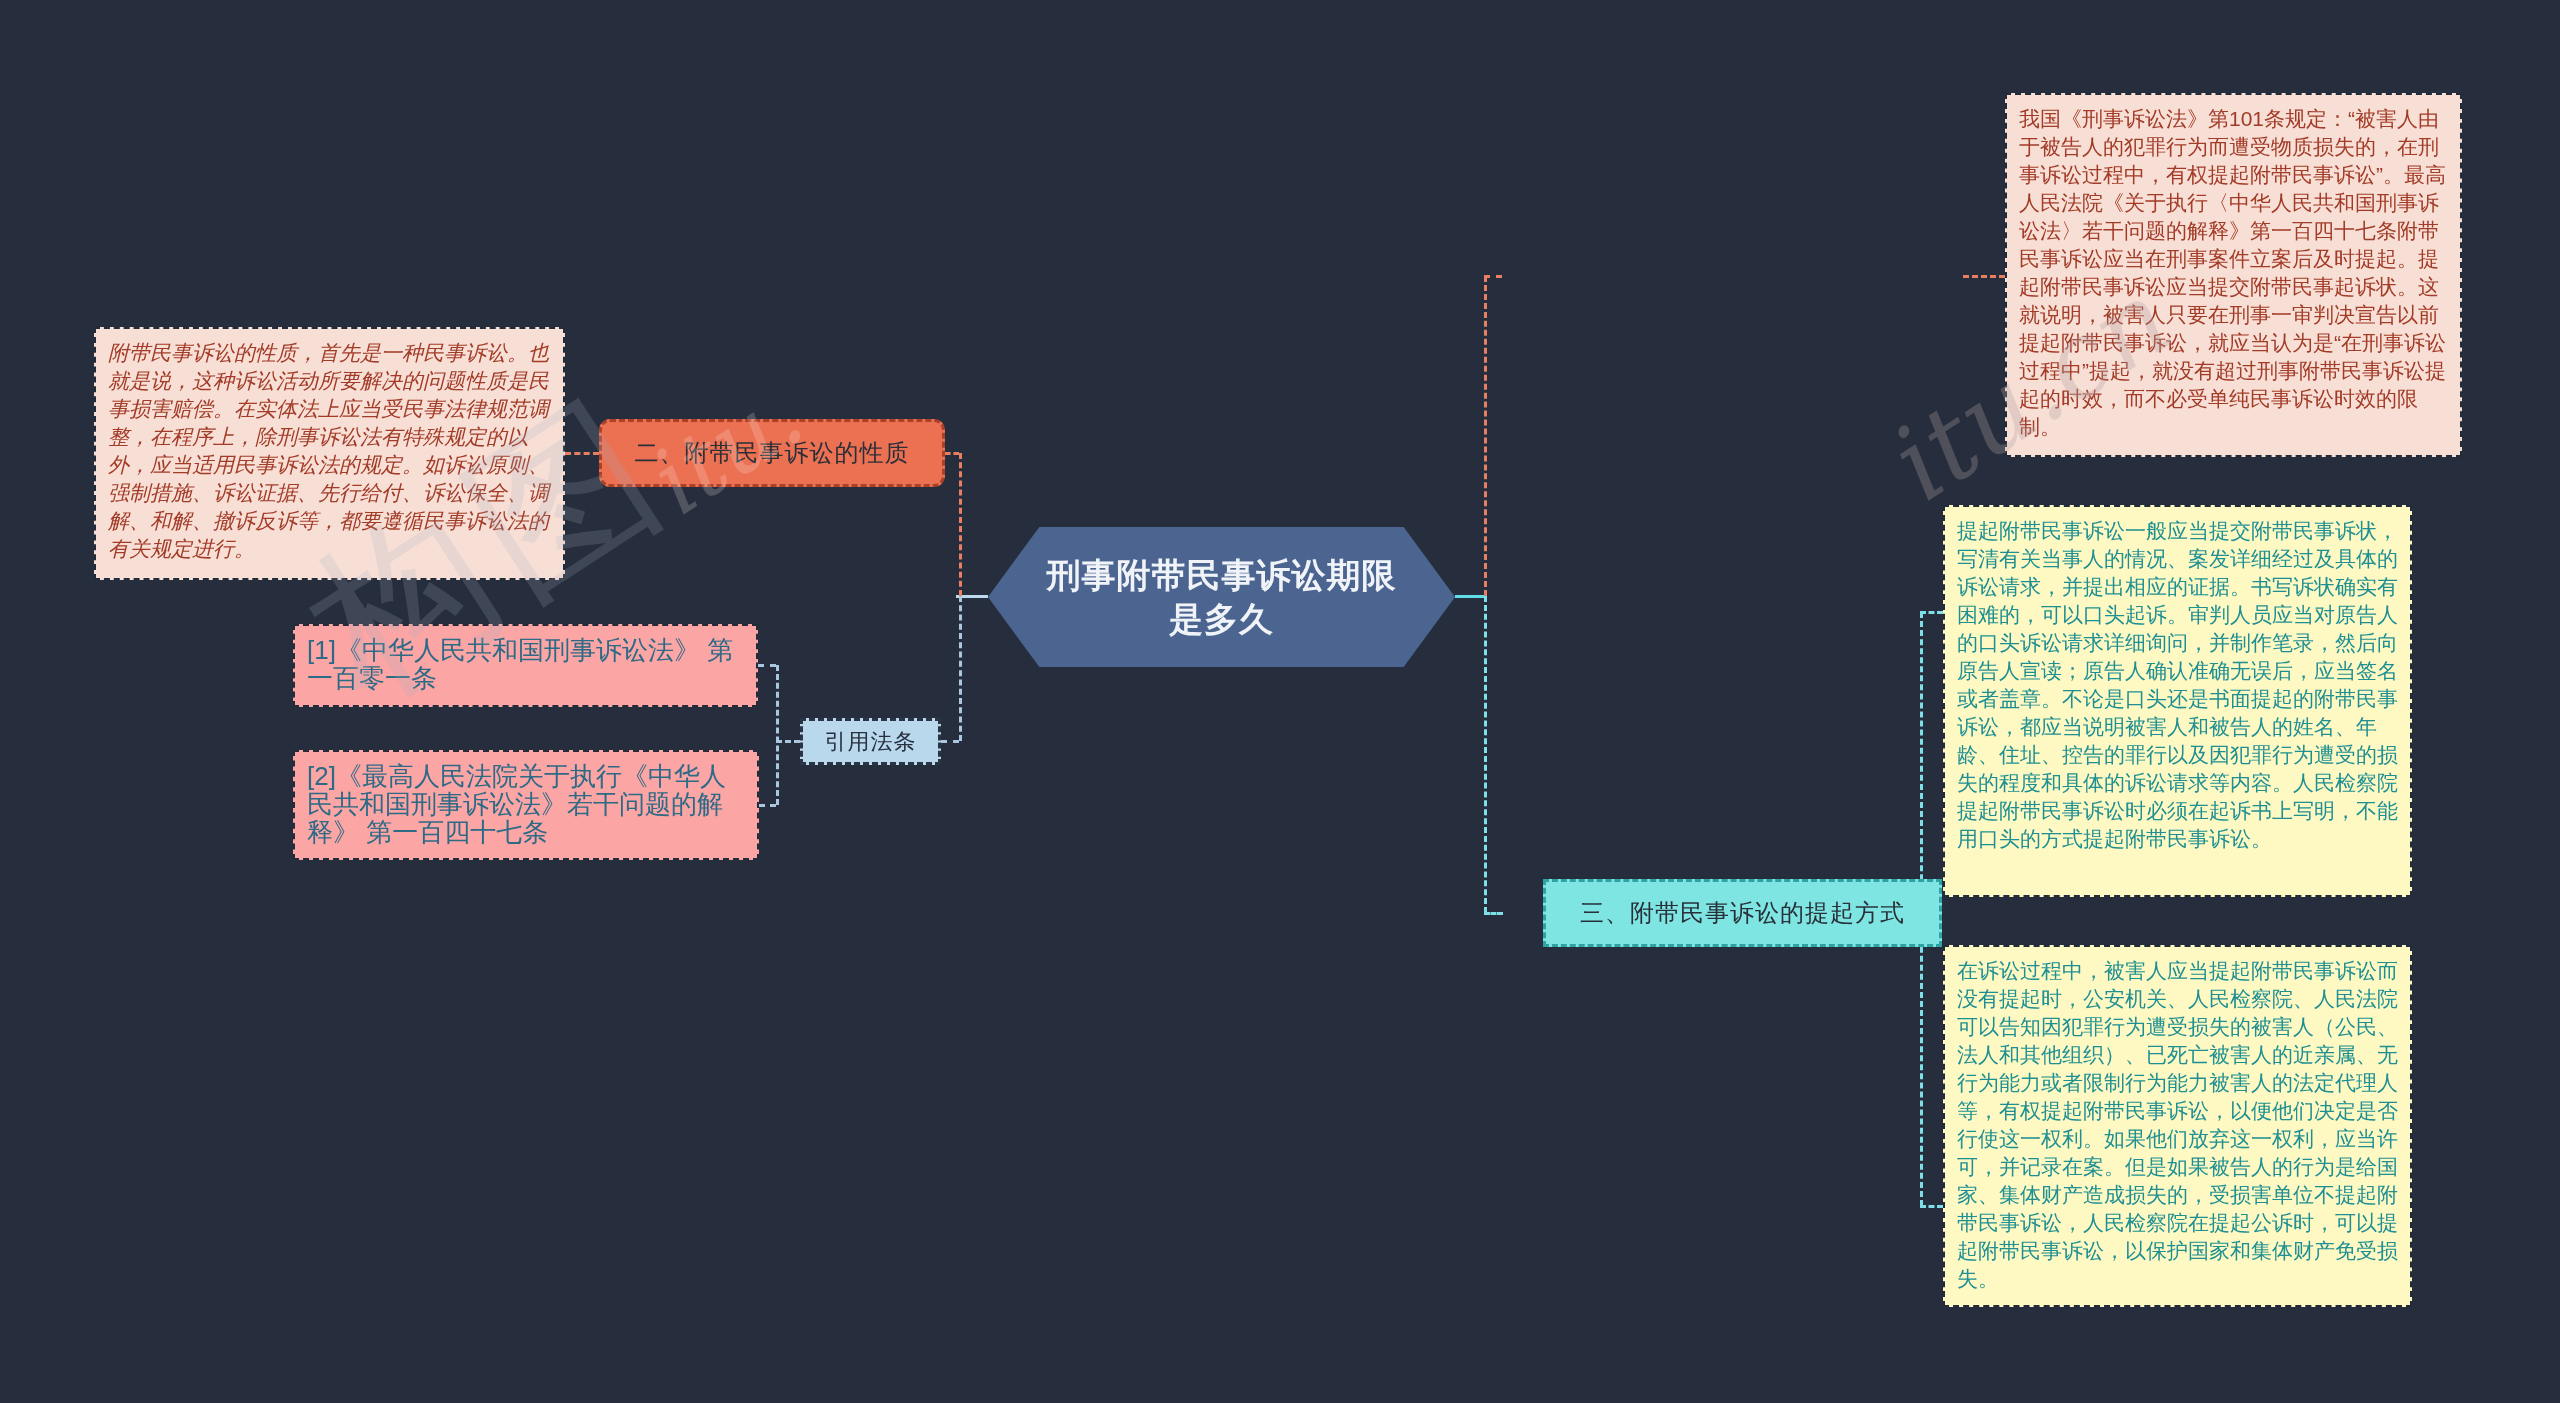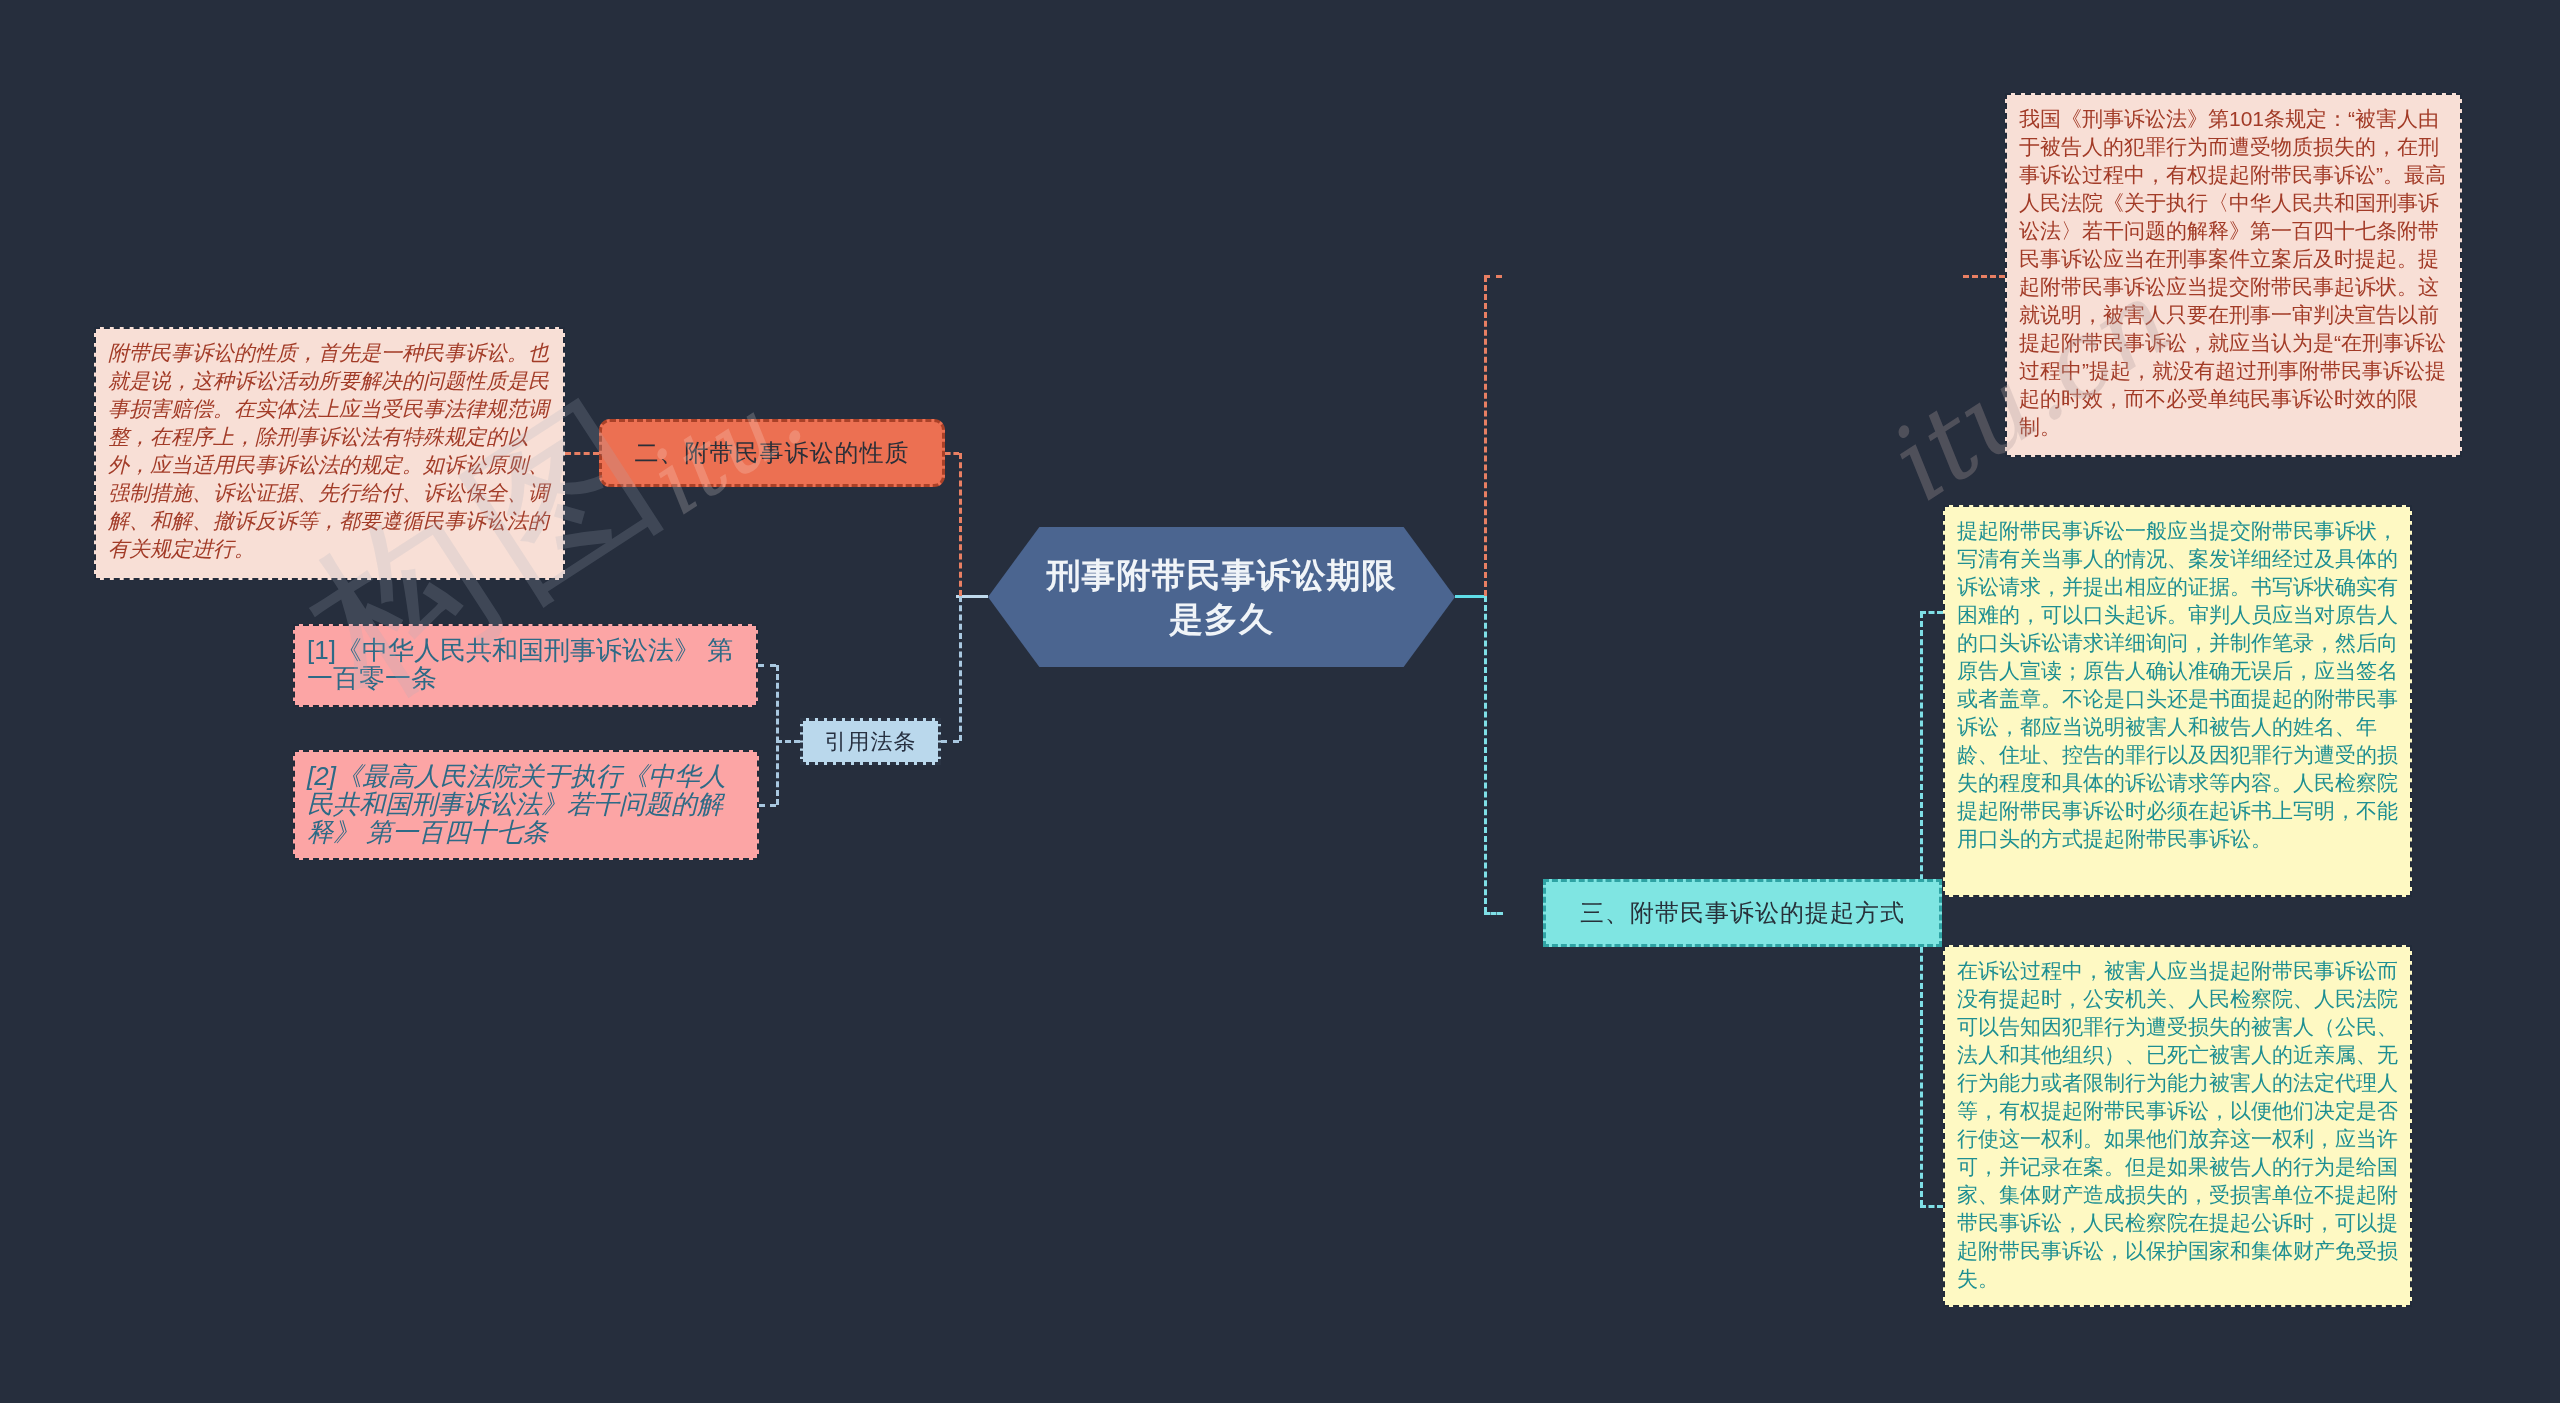--- a/index.html
+++ b/index.html
@@ -133,21 +133,21 @@
   </div>
 
   <div class="note mint-note" style="left:1943px;top:945px;width:469px;height:362px;">
     <span>在诉讼过程中，被害人应当提起附带民事诉讼而没有提起时，公安机关、人民检察院、人民法院可以告知因犯罪行为遭受损失的被害人（公民、法人和其他组织）、已死亡被害人的近亲属、无行为能力或者限制行为能力被害人的法定代理人等，有权提起附带民事诉讼，以便他们决定是否行使这一权利。如果他们放弃这一权利，应当许可，并记录在案。但是如果被告人的行为是给国家、集体财产造成损失的，受损害单位不提起附带民事诉讼，人民检察院在提起公诉时，可以提起附带民事诉讼，以保护国家和集体财产免受损失。</span>
   </div>
 
   <div class="note cite-note" style="left:293px;top:624px;width:465px;height:83px;">
     <span>[1]《中华人民共和国刑事诉讼法》 第一百零一条</span>
   </div>
 
-  <div class="note cite-note" style="left:293px;top:750px;width:466px;height:110px;font-style:italic;">
+  <div class="note cite-note" style="left:293px;top:750px;width:466px;height:110px;">
     <span>[2]《最高人民法院关于执行《中华人民共和国刑事诉讼法》若干问题的解释》 第一百四十七条</span>
   </div>
 
   <div class="wm wm-cn">构图</div>
   <div class="wm wm-latin">itu.cn</div>
   <div class="wm wm-small">itu.</div>
 
 </div>
 
 </body></html>

